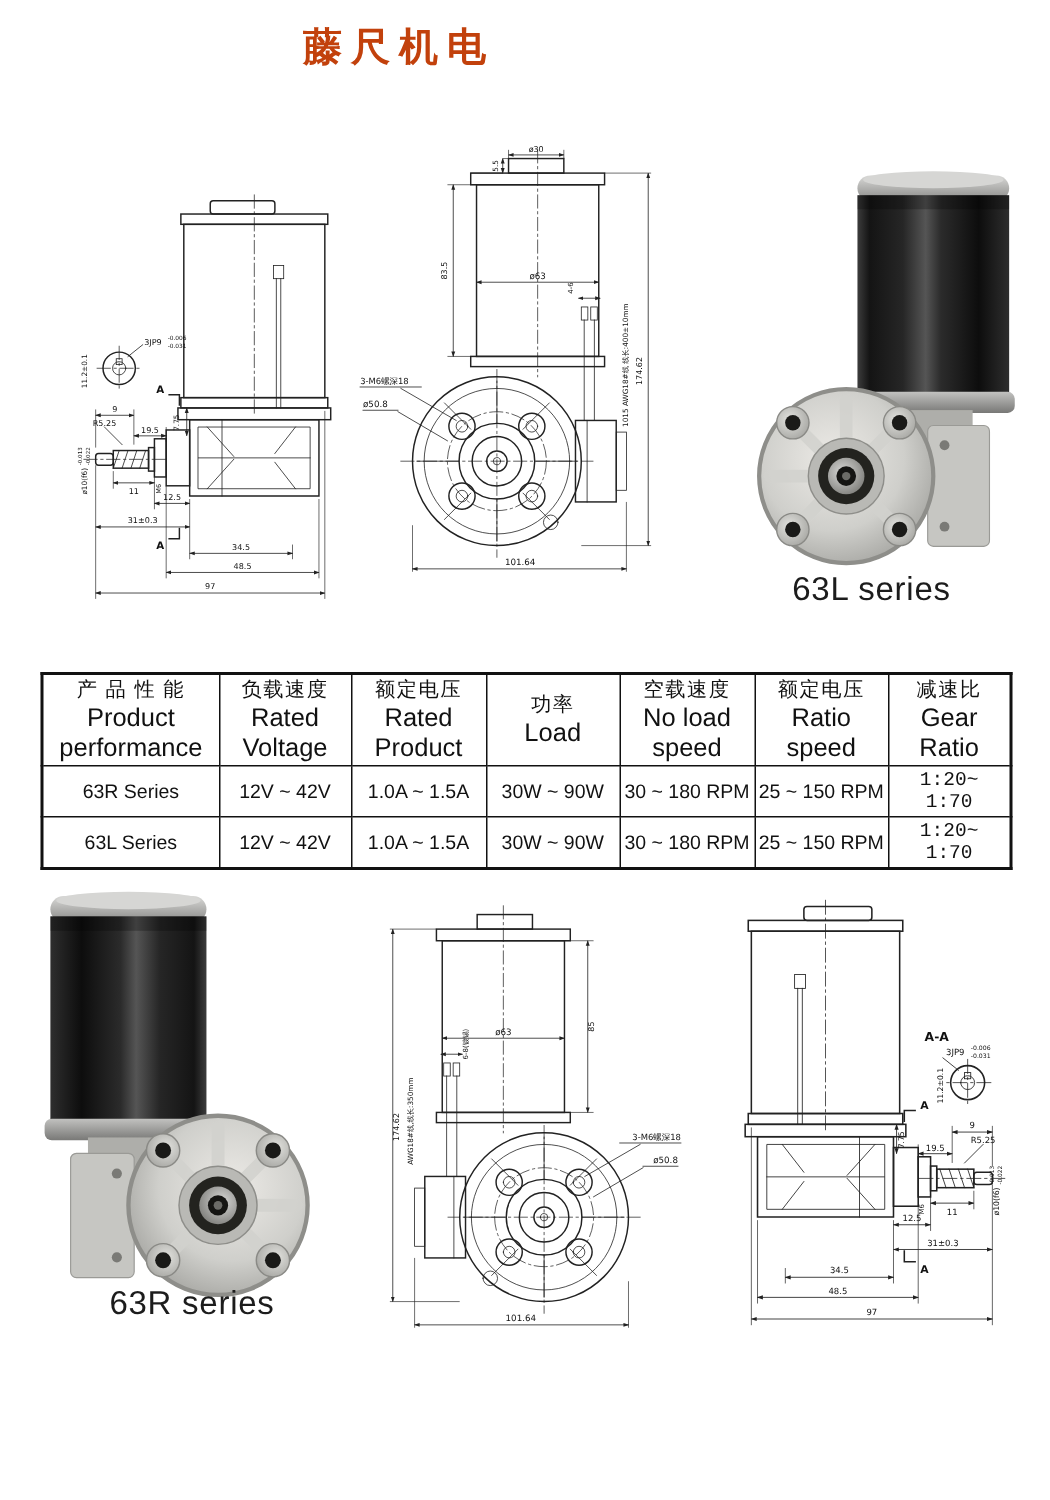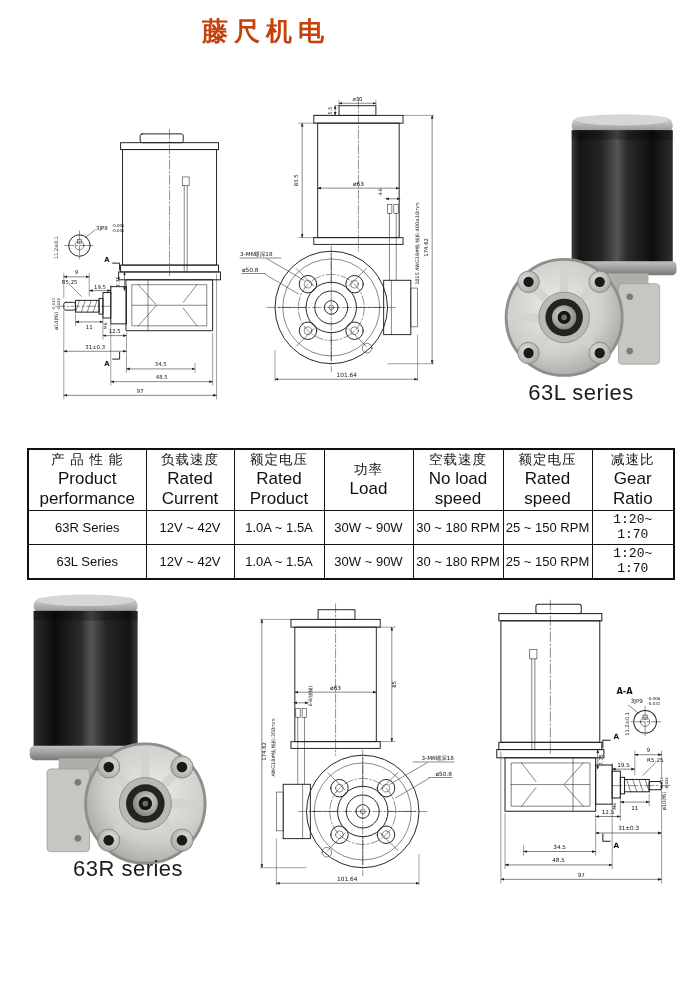--- a/index.html
+++ b/index.html
@@ -286,37 +286,37 @@
       <col style="width:82px">
   </colgroup>
   <tbody>
       <tr>
     <th>
           <span class="h-zh">产 品 性 能</span>
           <span class="h-en">Product performance</span>
         </th>
     <th>
           <span class="h-zh">负载速度</span>
-          <span class="h-en">Rated Current</span>
+          <span class="h-en">Rated Voltage</span>
         </th>
     <th>
           <span class="h-zh">额定电压</span>
           <span class="h-en">Rated Product</span>
         </th>
     <th>
           <span class="h-zh">功率</span>
           <span class="h-en">Load</span>
         </th>
     <th>
           <span class="h-zh">空载速度</span>
           <span class="h-en">No load speed</span>
         </th>
     <th>
           <span class="h-zh">额定电压</span>
-          <span class="h-en">Rated speed</span>
+          <span class="h-en">Ratio speed</span>
         </th>
     <th>
           <span class="h-zh">减速比</span>
           <span class="h-en">Gear Ratio</span>
         </th>
   </tr>
   <tr>
     <td>63R Series</td>
     <td>12V ~ 42V</td>
     <td>1.0A ~ 1.5A</td>

